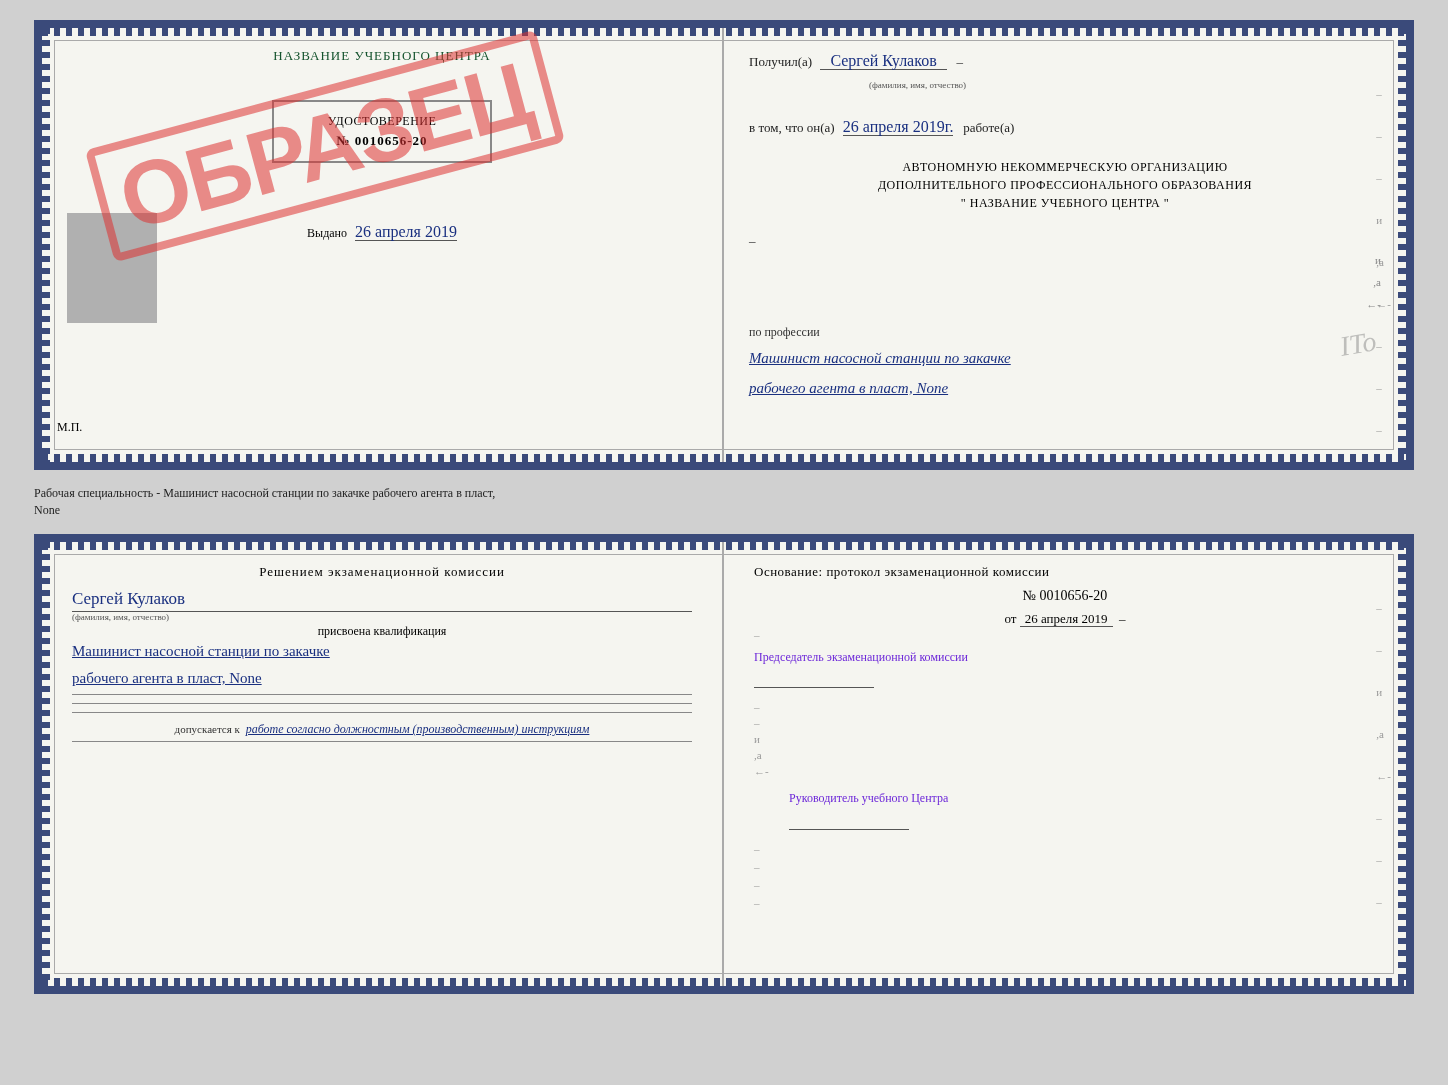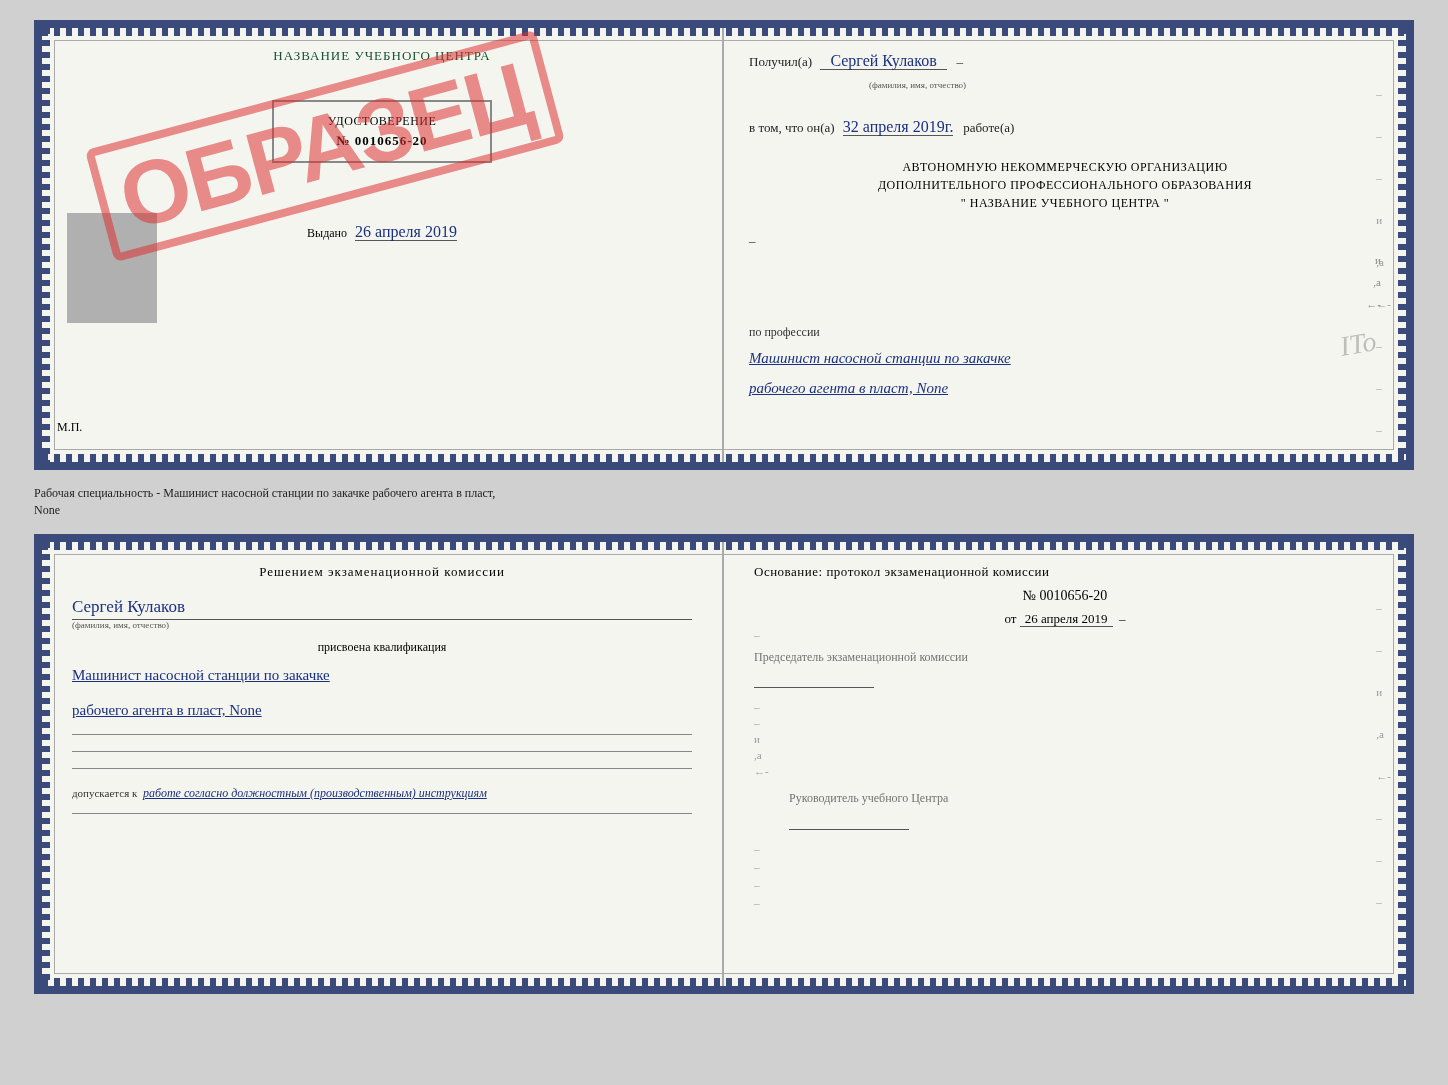--- a/index.html
+++ b/index.html
@@ -180,21 +180,21 @@
       margin-top: 5px;
     }
 
     
     .bottom-left-panel {
       width: 50%;
       border-right: 2px solid #aaa;
       padding: 20px 30px;
       display: flex;
       flex-direction: column;
-      gap: 8px;
+      gap: 0;
     }
 
     .bottom-right-panel {
       width: 50%;
       padding: 20px 30px;
       display: flex;
       flex-direction: column;
       gap: 2px;
     }
 
@@ -229,20 +229,21 @@
       font-size: 15px;
       color: #1a3080;
       text-decoration: underline;
       line-height: 1.6;
     }
 
     .work-line {
       font-size: 11px;
       color: #333;
       margin-top: 5px;
+      text-align: center;
     }
 
     .work-handwritten {
       font-family: 'Segoe Script', 'Comic Sans MS', cursive;
       font-size: 12px;
       color: #1a3080;
       font-style: italic;
       text-decoration: underline;
     }
 
@@ -264,21 +265,21 @@
       margin: 5px 0;
     }
 
     .protocol-date {
       font-size: 13px;
       text-align: center;
     }
 
     .signature-block {
       font-size: 12px;
-      color: #737373;
+      color: #6d28d9;
       line-height: 1.6;
       margin-top: 5px;
     }
 
     .sig-line {
       border-bottom: 1px solid #555;
       display: inline-block;
       width: 120px;
     }
 
@@ -373,21 +374,21 @@
     <div class="field-line">
       <span>Получил(а)</span>
       <span class="handwritten" style="margin-left:5px; padding: 0 10px;">Сергей Кулаков</span>
       &nbsp;&nbsp;–
       <br>
       <span class="subtext-small" style="margin-left: 120px;">(фамилия, имя, отчество)</span>
     </div>
 
     <div class="field-line" style="margin-top: 10px;">
       <span>в том, что он(а)</span>
-      <span class="handwritten" style="margin-left:5px;">32 апреля 2019г.</span>
+      <span class="handwritten" style="margin-left:5px;">26 апреля 2019г.</span>
       &nbsp;
       <span>работе(а)</span>
     </div>
 
     <div class="block-title">
       <div>АВТОНОМНУЮ НЕКОММЕРЧЕСКУЮ ОРГАНИЗАЦИЮ</div>
       <div>ДОПОЛНИТЕЛЬНОГО ПРОФЕССИОНАЛЬНОГО ОБРАЗОВАНИЯ</div>
       <div>" НАЗВАНИЕ УЧЕБНОГО ЦЕНТРА "</div>
     </div>
 

